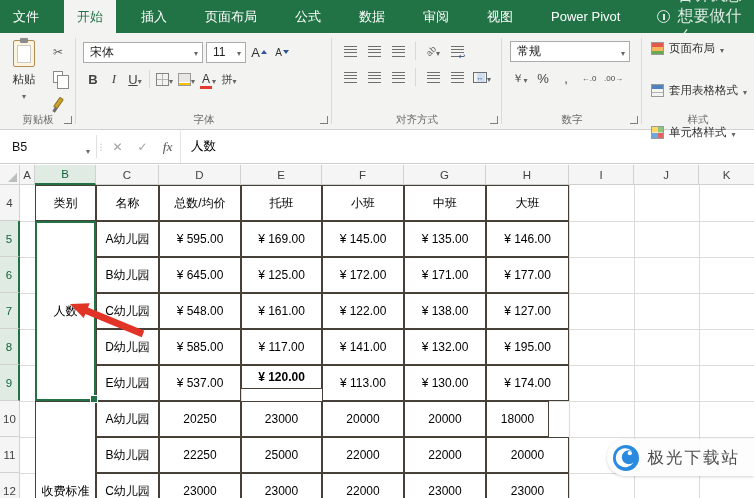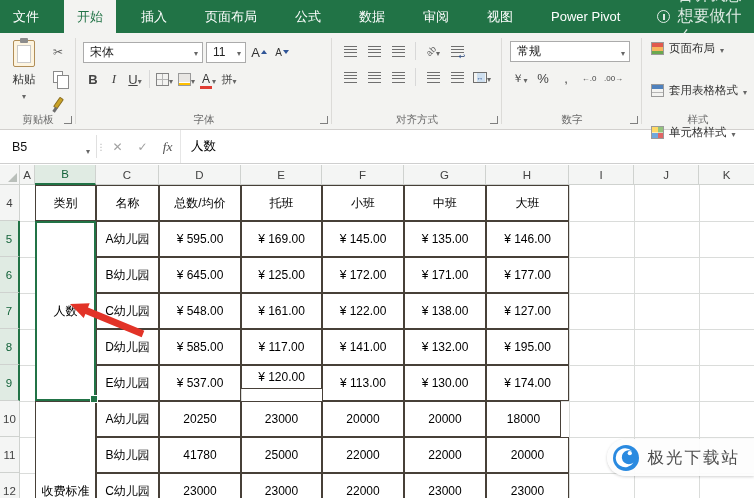--- a/index.html
+++ b/index.html
@@ -399,33 +399,33 @@
       <div class="cell" style="left: 404px; top: 128px; width: 82px; height: 36px;">¥ 138.00</div>
       <div class="cell" style="left: 486px; top: 128px; width: 83px; height: 36px;">¥ 127.00</div>
       <div class="cell" style="left: 96px; top: 164px; width: 63px; height: 36px;">D幼儿园</div>
       <div class="cell" style="left: 159px; top: 164px; width: 82px; height: 36px;">¥ 585.00</div>
       <div class="cell" style="left: 241px; top: 164px; width: 81px; height: 36px;">¥ 117.00</div>
       <div class="cell" style="left: 322px; top: 164px; width: 82px; height: 36px;">¥ 141.00</div>
       <div class="cell" style="left: 404px; top: 164px; width: 82px; height: 36px;">¥ 132.00</div>
       <div class="cell" style="left: 486px; top: 164px; width: 83px; height: 36px;">¥ 195.00</div>
       <div class="cell" style="left: 96px; top: 200px; width: 63px; height: 36px;">E幼儿园</div>
       <div class="cell" style="left: 159px; top: 200px; width: 82px; height: 36px;">¥ 537.00</div>
-      <div class="cell" style="left: 241px; top: 200px; width: 81px; height: 24px;">¥ 120.00</div>
+      <div class="cell" style="left: 241px; top: 200px; width: 81px; height: 24px; font-weight: bold;">¥ 120.00</div>
       <div class="cell" style="left: 322px; top: 200px; width: 82px; height: 36px;">¥ 113.00</div>
       <div class="cell" style="left: 404px; top: 200px; width: 82px; height: 36px;">¥ 130.00</div>
       <div class="cell" style="left: 486px; top: 200px; width: 83px; height: 36px;">¥ 174.00</div>
       <div class="cell" style="left: 35px; top: 236px; width: 61px; height: 180px;">收费标准</div>
       <div class="cell" style="left: 96px; top: 236px; width: 63px; height: 36px;">A幼儿园</div>
       <div class="cell" style="left: 159px; top: 236px; width: 82px; height: 36px;">20250</div>
       <div class="cell" style="left: 241px; top: 236px; width: 81px; height: 36px;">23000</div>
       <div class="cell" style="left: 322px; top: 236px; width: 82px; height: 36px;">20000</div>
       <div class="cell" style="left: 404px; top: 236px; width: 82px; height: 36px;">20000</div>
-      <div class="cell" style="left: 486px; top: 236px; width: 75px; height: 36px;">18000</div>
+      <div class="cell" style="left: 486px; top: 236px; width: 63px; height: 36px;">18000</div>
       <div class="cell" style="left: 96px; top: 272px; width: 63px; height: 36px;">B幼儿园</div>
-      <div class="cell" style="left: 159px; top: 272px; width: 82px; height: 36px;">41780</div>
+      <div class="cell" style="left: 159px; top: 272px; width: 82px; height: 36px;">22250</div>
       <div class="cell" style="left: 241px; top: 272px; width: 81px; height: 36px;">25000</div>
       <div class="cell" style="left: 322px; top: 272px; width: 82px; height: 36px;">22000</div>
       <div class="cell" style="left: 404px; top: 272px; width: 82px; height: 36px;">22000</div>
       <div class="cell" style="left: 486px; top: 272px; width: 83px; height: 36px;">20000</div>
       <div class="cell" style="left: 96px; top: 308px; width: 63px; height: 36px;">C幼儿园</div>
       <div class="cell" style="left: 159px; top: 308px; width: 82px; height: 36px;">23000</div>
       <div class="cell" style="left: 241px; top: 308px; width: 81px; height: 36px;">23000</div>
       <div class="cell" style="left: 322px; top: 308px; width: 82px; height: 36px;">22000</div>
       <div class="cell" style="left: 404px; top: 308px; width: 82px; height: 36px;">23000</div>
       <div class="cell" style="left: 486px; top: 308px; width: 83px; height: 36px;">23000</div>

